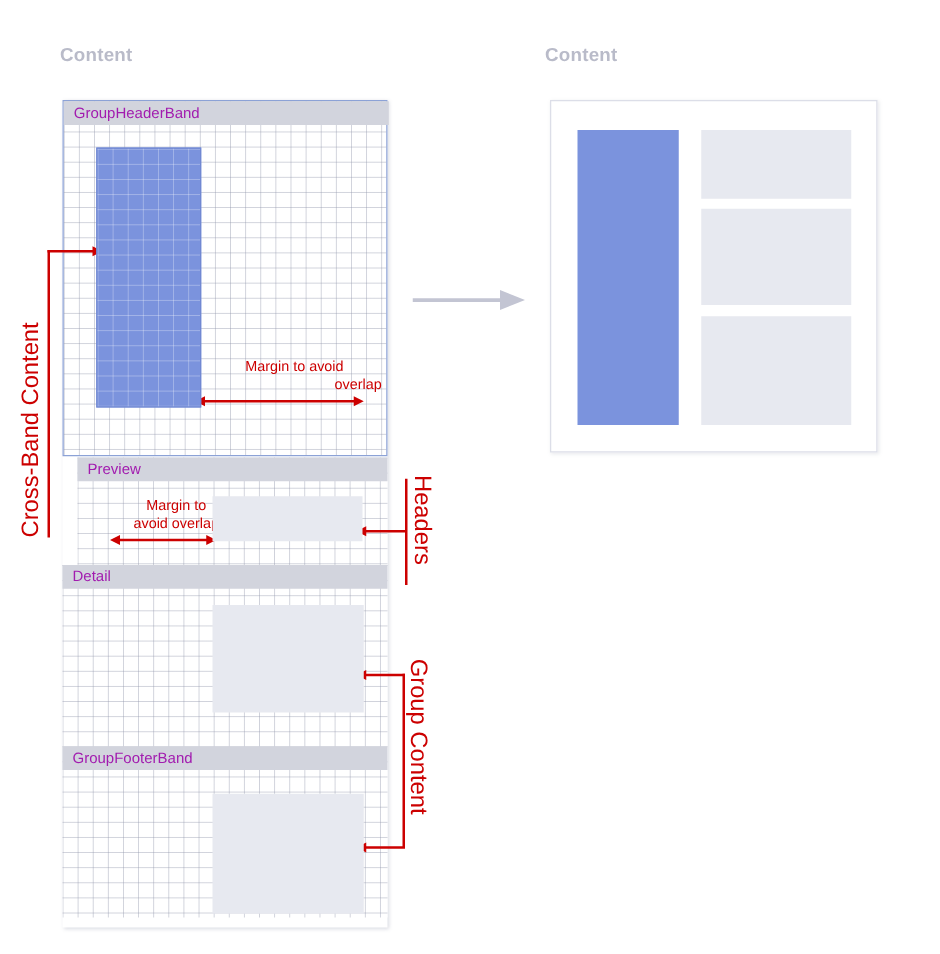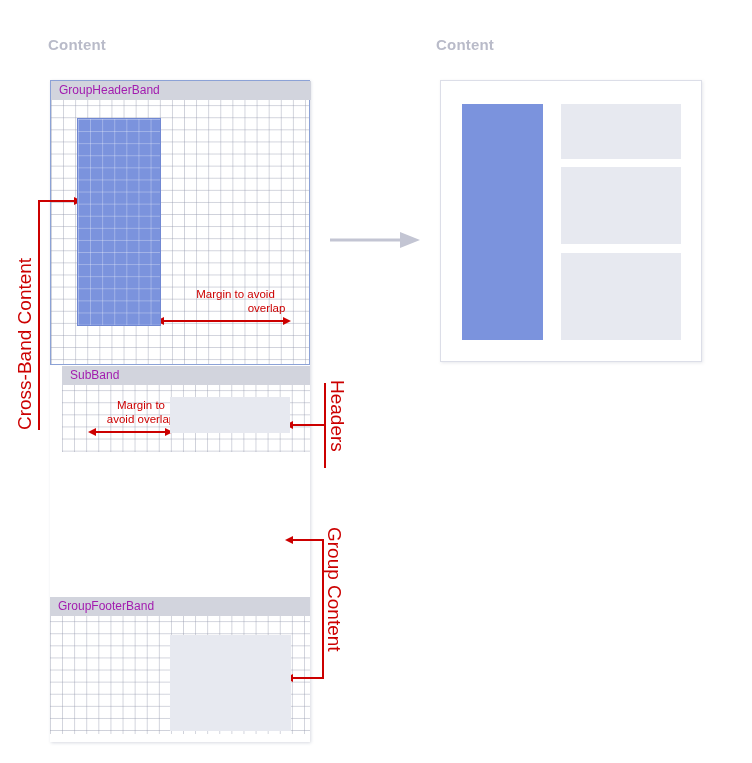--- a/index.html
+++ b/index.html
@@ -221,38 +221,43 @@
 
   <div id="band-groupheader">
     <div class="grid"></div>
     <div class="band-caption" style="width:260px;">GroupHeaderBand</div>
 
     <div id="crossband-element">
       <div class="grid"></div>
     </div>
 
     <div class="anno-text" style="left:100px; top:206px; width:145px;margin-left:12px;">Margin to avoid</div>
-    <div class="anno-text" style="left:96px; top:220px; width:145px;padding-left:47px;">overlap</div>
+    <div class="anno-text" style="left:116px; top:220px; width:145px;padding-left:47px;">overlap</div>
     <div class="rline h" style="left:112px; top:239px; width:122px;"></div>
     <div class="arrowhead left" style="left:105px; top:235.5px;"></div>
     <div class="arrowhead right" style="left:232px; top:235.5px;"></div>
   </div>
 
   <div class="subband-block" id="band-subband">
     <div class="grid"></div>
-    <div class="band-caption" style="width:248px;">SubBand</div>
+    <div class="band-caption" style="width:248px;">Preview</div>
     <div class="content-ph" style="left:108px; top:31px; width:120px; height:36px;"></div>
 
     <div class="anno-text" style="left:20px; top:32px; width:118px;">Margin to</div>
     <div class="anno-text" style="left:20px; top:46px; width:118px;">avoid overlap</div>
     <div class="rline h" style="left:33px; top:65px; width:72px;"></div>
     <div class="arrowhead left" style="left:26px; top:61.5px;"></div>
     <div class="arrowhead right" style="left:103px; top:61.5px;"></div>
   </div>
 
+  <div class="detail-block" id="band-detail">
+    <div class="grid"></div>
+    <div class="band-caption" style="width:260px;">Detail</div>
+    <div class="content-ph" style="left:120px; top:32px; width:121px; height:86px;"></div>
+  </div>
 
   <div class="detail-block" id="band-groupfooter">
     <div class="grid"></div>
     <div class="band-caption" style="width:260px;">GroupFooterBand</div>
     <div class="content-ph" style="left:120px; top:38px; width:121px; height:96px;"></div>
   </div>
 </div>
 
 <div class="rline v" style="left:38px; top:200px; height:230px;"></div>
 <div class="rline h" style="left:38px; top:200px; width:38px;"></div>

